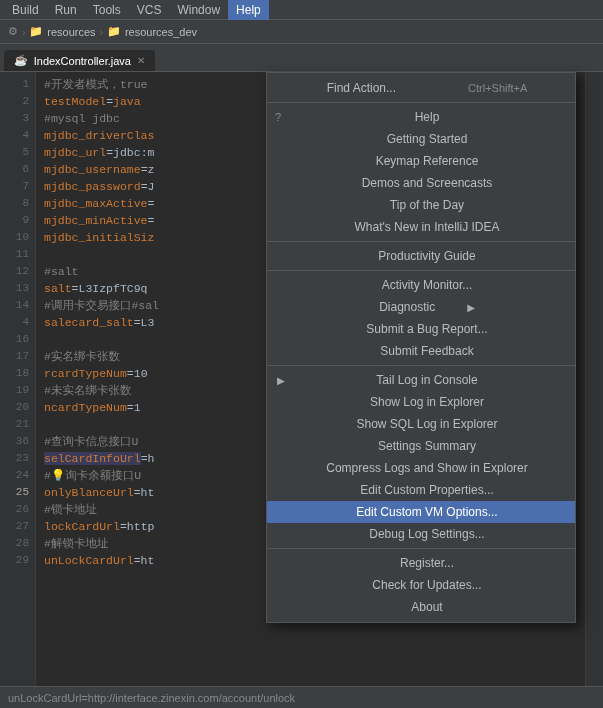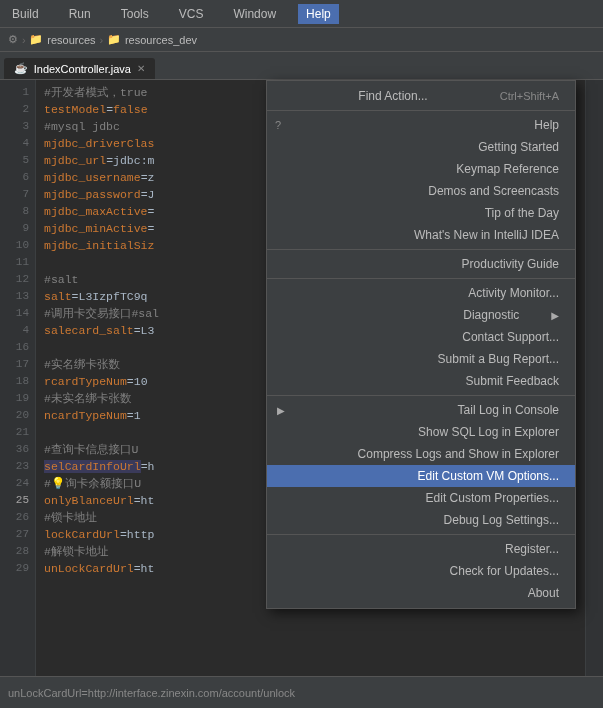--- a/index.html
+++ b/index.html
@@ -12,27 +12,26 @@
       height: 708px;
       background: #2b2b2b;
       font-family: 'Segoe UI', Arial, sans-serif;
       font-size: 12px;
       overflow: hidden;
       position: relative;
     }
 
     
     .menu-bar {
-      height: 28px;
+      height: 20px;
       background: #3c3f41;
       display: flex;
       align-items: center;
       padding: 8px 4px;
       border-bottom: 1px solid #555;
-      gap: 14px;
     }
     .menu-item {
       padding: 3px 8px;
       color: #bbbbbb;
       cursor: pointer;
       font-size: 12px;
     }
     .menu-item:hover, .menu-item.active {
       background: #4b6eaf;
       color: #ffffff;
@@ -149,21 +148,21 @@
       z-index: 100;
       padding: 4px 0;
     }
     .menu-section-item {
       padding: 4px 16px 4px 28px;
       color: #bbbbbb;
       font-size: 12px;
       cursor: pointer;
       display: flex;
       align-items: center;
-      justify-content: flex-end;
+      justify-content: center;
       position: relative;
       gap: 32px;
     }
     .menu-section-item.highlighted {
       background: #4b6eaf;
       color: #ffffff;
     }
     .menu-section-item .shortcut {
       color: #888;
       font-size: 11px;
@@ -190,21 +189,21 @@
       color: #aaa;
       font-size: 10px;
     }
 
     
     .status-bar {
       position: absolute;
       bottom: 0;
       left: 0;
       right: 0;
-      height: 32px;
+      height: 22px;
       background: #3c3f41;
       display: flex;
       align-items: center;
       padding: 0 8px;
       border-top: 1px solid #555;
       color: #888;
       font-size: 11px;
     }
 
     
@@ -277,21 +276,21 @@
     <div class="line-num">24</div>
     <div class="line-num active">25</div>
     <div class="line-num">26</div>
     <div class="line-num">27</div>
     <div class="line-num">28</div>
     <div class="line-num">29</div>
   </div>
 
   <div class="code-area">
     <div class="code-line"><span class="c-comment">#开发者模式，true</span></div>
-    <div class="code-line"><span class="c-key">testModel</span><span>=</span><span class="c-value">false</span></div>
+    <div class="code-line"><span class="c-key">testModel</span><span>=</span><span class="c-value">java</span></div>
     <div class="code-line"><span class="c-comment">#mysql jdbc</span></div>
     <div class="code-line"><span class="c-key">mjdbc_driverClas</span></div>
     <div class="code-line"><span class="c-key">mjdbc_url</span><span>=jdbc:m</span></div>
     <div class="code-line"><span class="c-key">mjdbc_username</span><span>=z</span></div>
     <div class="code-line"><span class="c-key">mjdbc_password</span><span>=J</span></div>
     <div class="code-line"><span class="c-key">mjdbc_maxActive</span><span>=</span></div>
     <div class="code-line"><span class="c-key">mjdbc_minActive</span><span>=</span></div>
     <div class="code-line"><span class="c-key">mjdbc_initialSiz</span></div>
     <div class="code-line">&nbsp;</div>
     <div class="code-line"><span class="c-comment">#salt</span></div>
@@ -351,45 +350,48 @@
     <div class="menu-separator"></div>
 
     <div class="menu-section-item">
       <span>Activity Monitor...</span>
     </div>
     <div class="menu-section-item">
       <span>Diagnostic</span>
       <span class="menu-arrow">▶</span>
     </div>
     <div class="menu-section-item">
-      <span>Contact Support...</span>
-    </div>
-    <div class="menu-section-item">
       <span>Submit a Bug Report...</span>
     </div>
     <div class="menu-section-item">
       <span>Submit Feedback</span>
     </div>
     <div class="menu-separator"></div>
 
     <div class="menu-section-item" style="position:relative;">
       <span class="menu-triangle">▶</span>
       <span>Tail Log in Console</span>
     </div>
     <div class="menu-section-item">
+      <span>Show Log in Explorer</span>
+    </div>
+    <div class="menu-section-item">
       <span>Show SQL Log in Explorer</span>
     </div>
     <div class="menu-section-item">
+      <span>Settings Summary</span>
+    </div>
+    <div class="menu-section-item">
       <span>Compress Logs and Show in Explorer</span>
+    </div>
+    <div class="menu-section-item">
+      <span>Edit Custom Properties...</span>
     </div>
     <div class="menu-section-item highlighted">
       <span>Edit Custom VM Options...</span>
-    </div>
-    <div class="menu-section-item">
-      <span>Edit Custom Properties...</span>
     </div>
     <div class="menu-section-item">
       <span>Debug Log Settings...</span>
     </div>
     <div class="menu-separator"></div>
 
     <div class="menu-section-item">
       <span>Register...</span>
     </div>
     <div class="menu-section-item">

